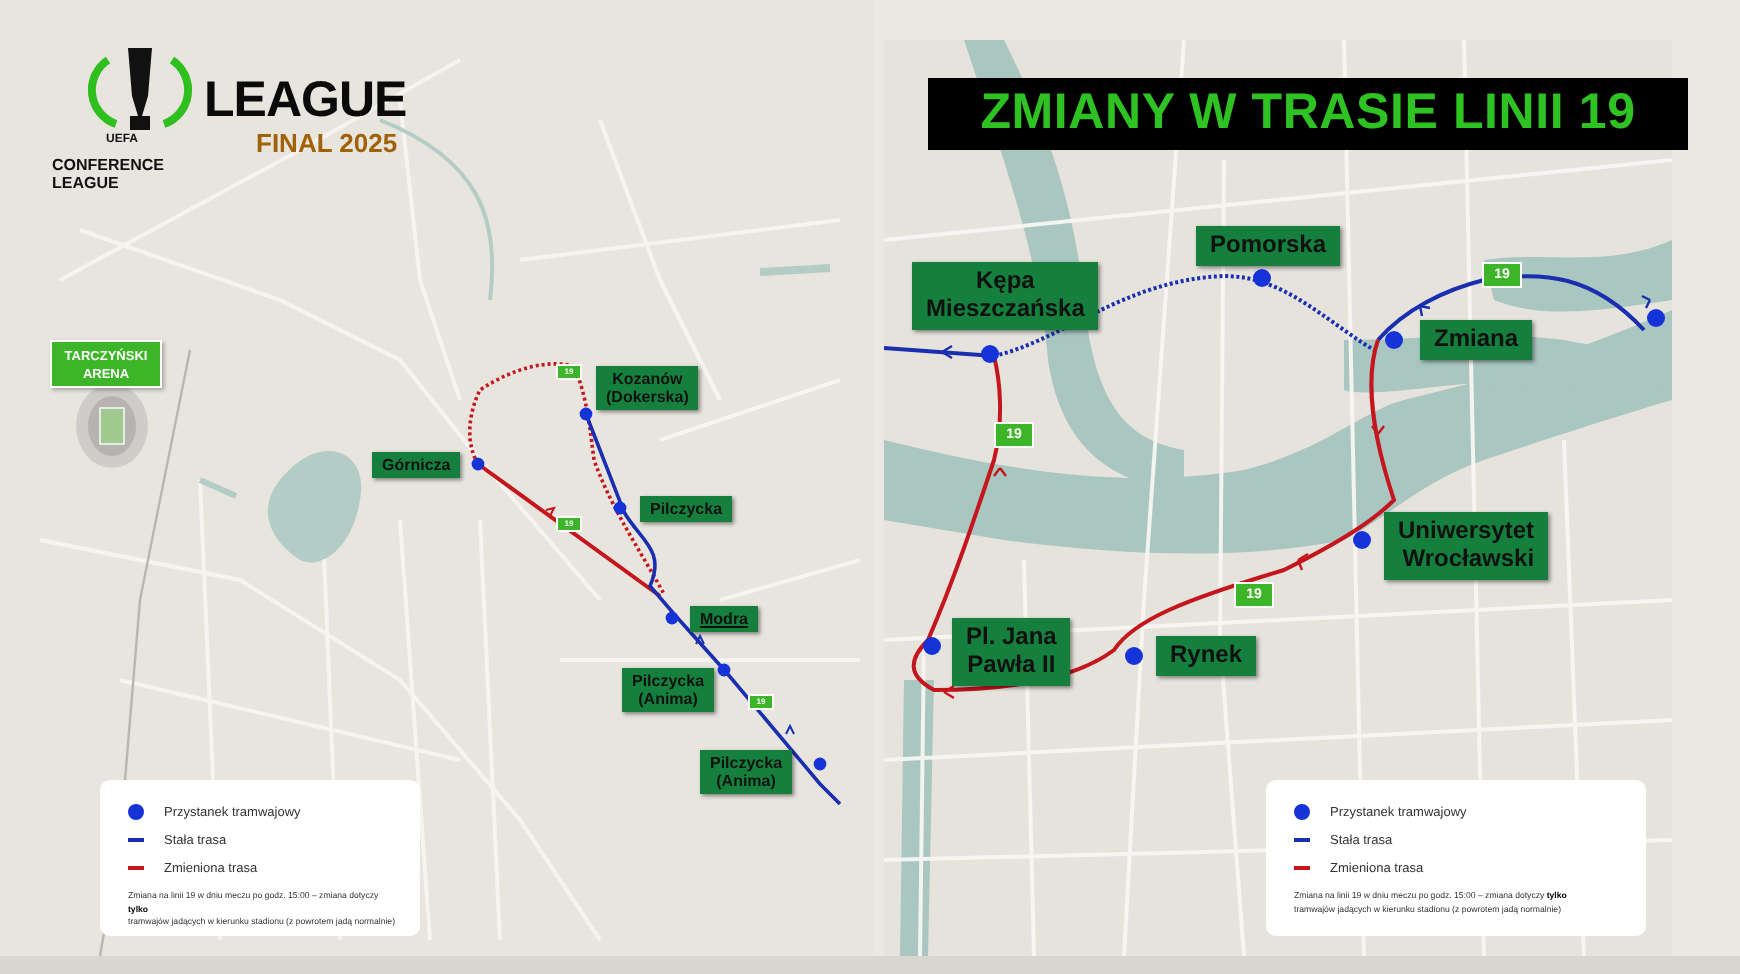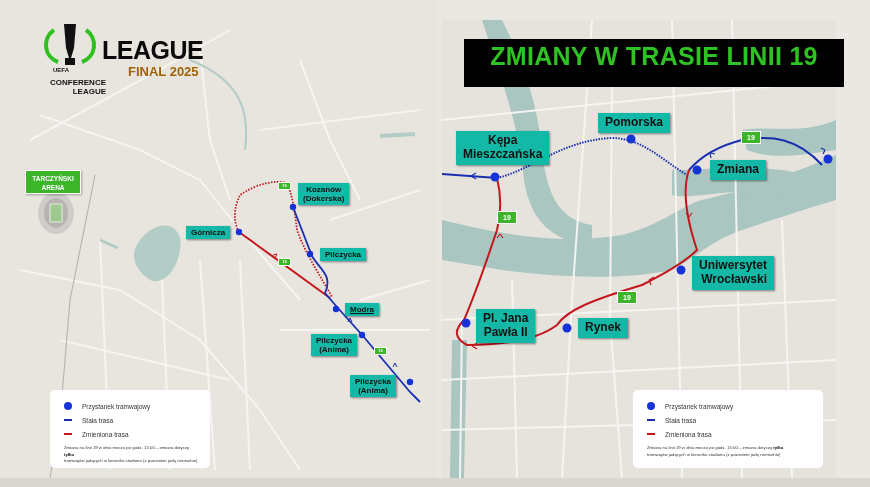--- a/index.html
+++ b/index.html
@@ -2,32 +2,32 @@
 <html><head>
 <meta charset="utf-8">
 <style>
   html, body { margin:0; padding:0; }
   body { width:870px; height:487px; background:#ebe8e3; position:relative; overflow:hidden; font-family:"Liberation Sans", sans-serif; }
   .panel { position:absolute; background:#e6e3dd; overflow:hidden; }
   #left-map { left:0; top:0; width:437px; height:478px; background:#e8e5df; }
   #right-map { left:442px; top:20px; width:394px; height:458px; }
   .bottom-strip { position:absolute; left:0; top:478px; width:870px; height:9px; background:#d9d6d0; }
   svg { position:absolute; left:0; top:0; }
-  .label { position:absolute; background:#14b8a6; color:#111; font-weight:bold; text-align:center; box-shadow:1px 1px 2px rgba(0,0,0,0.45); line-height:1.15; padding:2px 5px; white-space:nowrap; }
+  .label { position:absolute; background:#15803d; color:#111; font-weight:bold; text-align:center; box-shadow:1px 1px 2px rgba(0,0,0,0.45); line-height:1.15; padding:2px 5px; white-space:nowrap; }
   .label.sm { font-size:8px; }
   .label.lg { font-size:12px; padding:3px 7px; }
   .badge { position:absolute; background:#3cb528; color:#fff; font-weight:bold; border:1px solid #fff; text-align:center; }
   .badge.sm { width:11px; height:6px; font-size:4px; line-height:6px; }
   .badge.lg { width:18px; height:11px; font-size:7px; line-height:11px; }
   .logo-title { position:absolute; left:102px; top:36px; font-size:25px; font-weight:900; color:#0a0a0a; letter-spacing:-0.5px; }
   .logo-sub { position:absolute; left:128px; top:64px; font-size:13px; font-weight:bold; color:#a16207; }
   .cl-uefa { position:absolute; left:53px; top:67px; font-size:6px; font-weight:bold; color:#111; }
-  .cl-name { position:absolute; left:26px; top:78px; font-size:8px; font-weight:900; color:#111; text-align:right; line-height:9px; width:80px; }
+  .cl-name { position:absolute; left:26px; top:78px; font-size:8px; font-weight:900; color:#111; text-align:left; line-height:9px; width:80px; }
   .arena { position:absolute; left:25px; top:170px; width:56px; height:24px; background:#3cb528; color:#fff; font-size:6.5px; font-weight:bold; text-align:center; line-height:9px; padding-top:3px; box-sizing:border-box; border:1px solid #fff; box-shadow:1px 1px 2px rgba(0,0,0,0.3); }
-  .headline { position:absolute; left:464px; top:39px; width:380px; height:48px; background:#000; color:#2ec322; font-size:25px; font-weight:900; line-height:35px; text-align:center; letter-spacing:0.3px; }
+  .headline { position:absolute; left:464px; top:39px; width:380px; height:36px; background:#000; color:#2ec322; font-size:25px; font-weight:900; line-height:35px; text-align:center; letter-spacing:0.3px; }
   .legend { position:absolute; background:#fff; border-radius:5px; box-sizing:border-box; padding:9px 10px 6px 14px; }
   #legend-left { left:50px; top:390px; width:160px; height:78px; }
   #legend-right { left:633px; top:390px; width:190px; height:78px; }
   .leg-row { display:flex; align-items:center; height:14px; font-size:6.5px; color:#333; }
   .leg-dot { width:8px; height:8px; border-radius:50%; background:#1633d8; margin-right:10px; }
   .leg-line { width:8px; height:2px; margin-right:10px; }
   .leg-note { font-size:4.3px; color:#333; margin-top:4px; line-height:6.5px; }
   .leg-note b { color:#000; }
 </style>
 </head>

